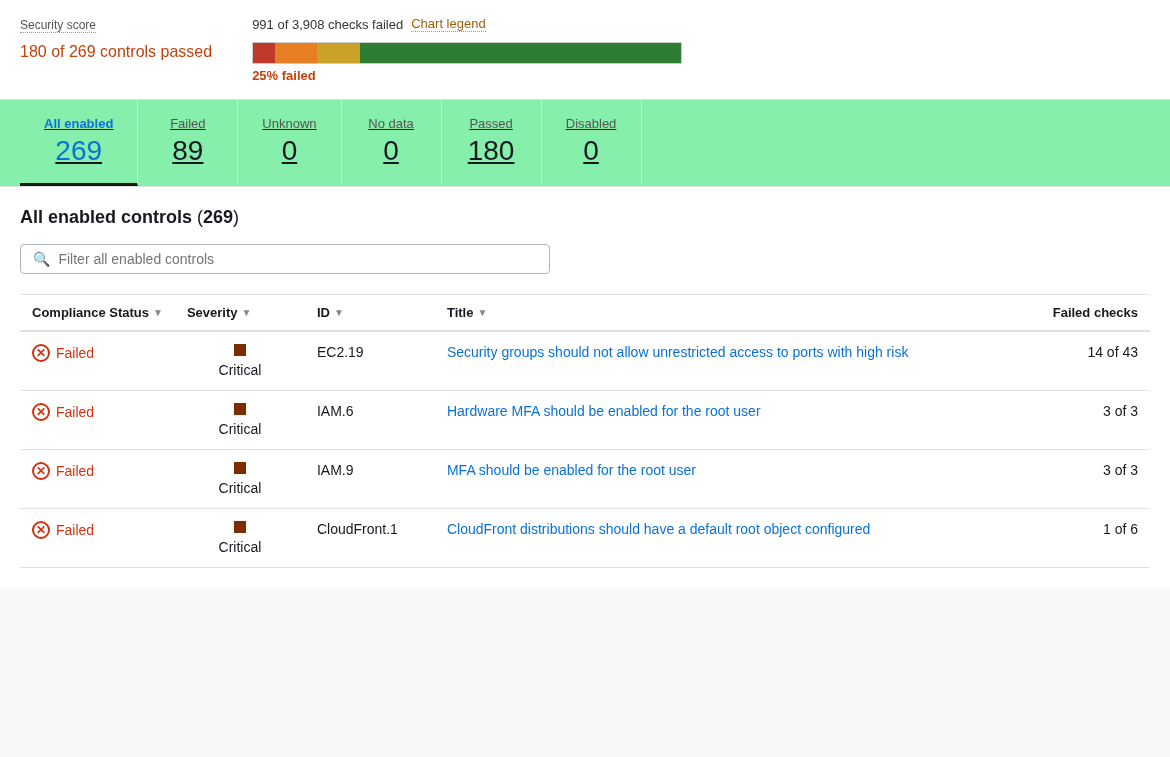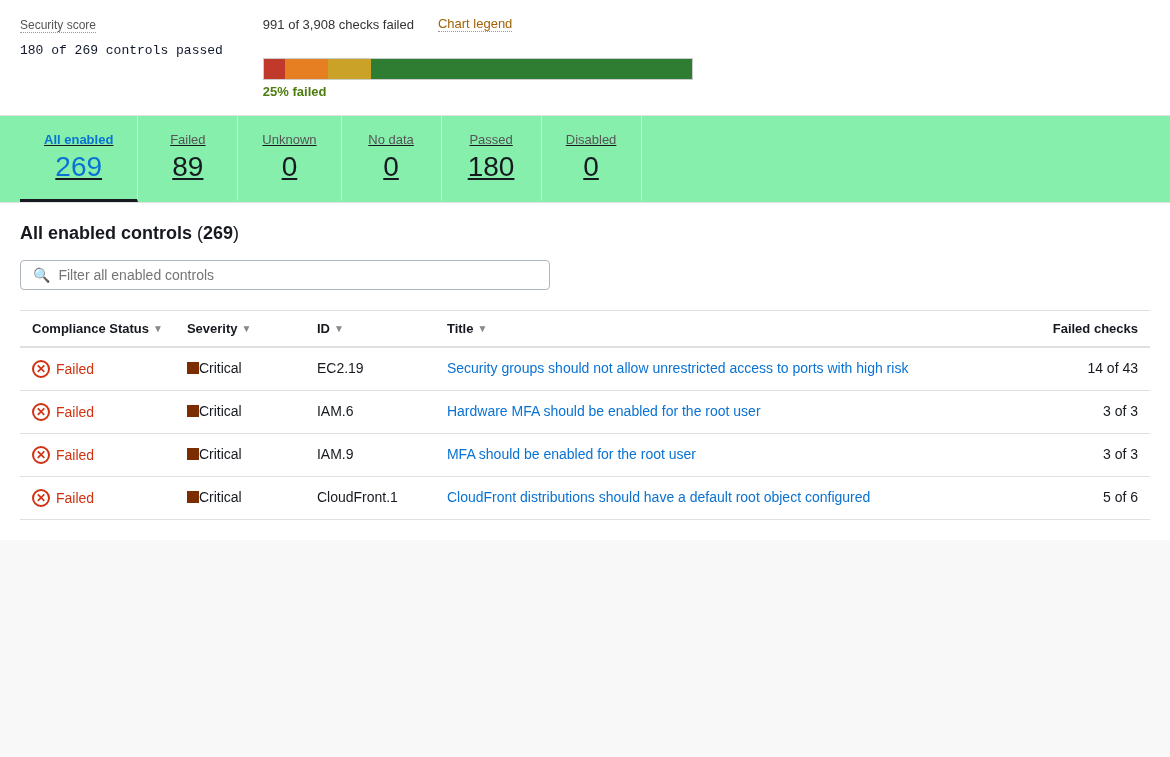--- a/index.html
+++ b/index.html
@@ -11,31 +11,31 @@
       border-bottom: 1px solid #e0e0e0;
     }
     .top-panel-inner {
       display: flex;
       align-items: flex-start;
       gap: 40px;
     }
     .score-section { min-width: 160px; }
     .score-label { font-size: 12px; color: #555; border-bottom: 1px dotted #999; display: inline-block; margin-bottom: 4px; }
     .score-value { font-size: 44px; font-weight: 700; color: #b7950b; line-height: 1; }
-    .score-sub { font-size: 13px; color: #0f172a; margin-top: 6px; font-family: Liberation Mono, monospace; }
+    .score-sub { font-size: 16px; color: #c2410c; margin-top: 6px; }
 
     .chart-section { flex: 1; }
-    .chart-header { display: flex; align-items: center; gap: 24px; margin-bottom: 26px; font-size: 13px; color: #333; }
+    .chart-header { display: flex; align-items: center; gap: 8px; margin-bottom: 10px; font-size: 13px; color: #333; }
     .chart-legend-label { border-bottom: 1px dotted #999; color: #a16207; font-size: 13px; }
     .progress-bar-container { display: flex; height: 22px; width: 430px; border: 1px solid #ccc; overflow: hidden; }
     .bar-critical { background: #c0392b; width: 5%; }
     .bar-high { background: #e67e22; width: 10%; }
     .bar-medium { background: #c9a227; width: 10%; }
     .bar-passed { background: #2e7d32; flex: 1; }
-    .bar-label { font-size: 13px; font-weight: 600; margin-top: 4px; color: #4d7c0f; }
+    .bar-label { font-size: 13px; font-weight: 600; margin-top: 4px; color: #c2410c; }
 
     .tabs-section {
       background: #86efac;
       border-bottom: 1px solid #e0e0e0;
       padding: 0 20px;
       text-decoration: underline;
     }
     .tabs-row {
       display: flex;
       align-items: stretch;
@@ -115,20 +115,22 @@
       border: 2px solid #d13212;
       border-radius: 50%;
       display: flex; align-items: center; justify-content: center;
       font-size: 12px; font-weight: 700; color: #d13212;
       flex-shrink: 0;
     }
 
     .severity-critical {
       display: flex;
       align-items: center;
+      gap: 6px;
+      flex-direction: column;
     }
     .severity-dot {
       width: 12px; height: 12px;
       background: #7b2d00;
       flex-shrink: 0;
     }
 
     .title-link {
       color: #0972d3;
       text-decoration: none;
@@ -317,18 +319,18 @@
         <span>Critical</span>
       </div>
     </td>
     <td class="col-id">
       <span>CloudFront.1</span>
     </td>
     <td class="col-title">
       <a class="title-link">CloudFront distributions should have a default root object configured</a>
     </td>
     <td class="col-failed failed-checks">
-      <span>5 of 6</span>
+      <span>1 of 6</span>
     </td>
   </tr>
       </tbody>
   </table>
 </div>
 
 </body></html>

